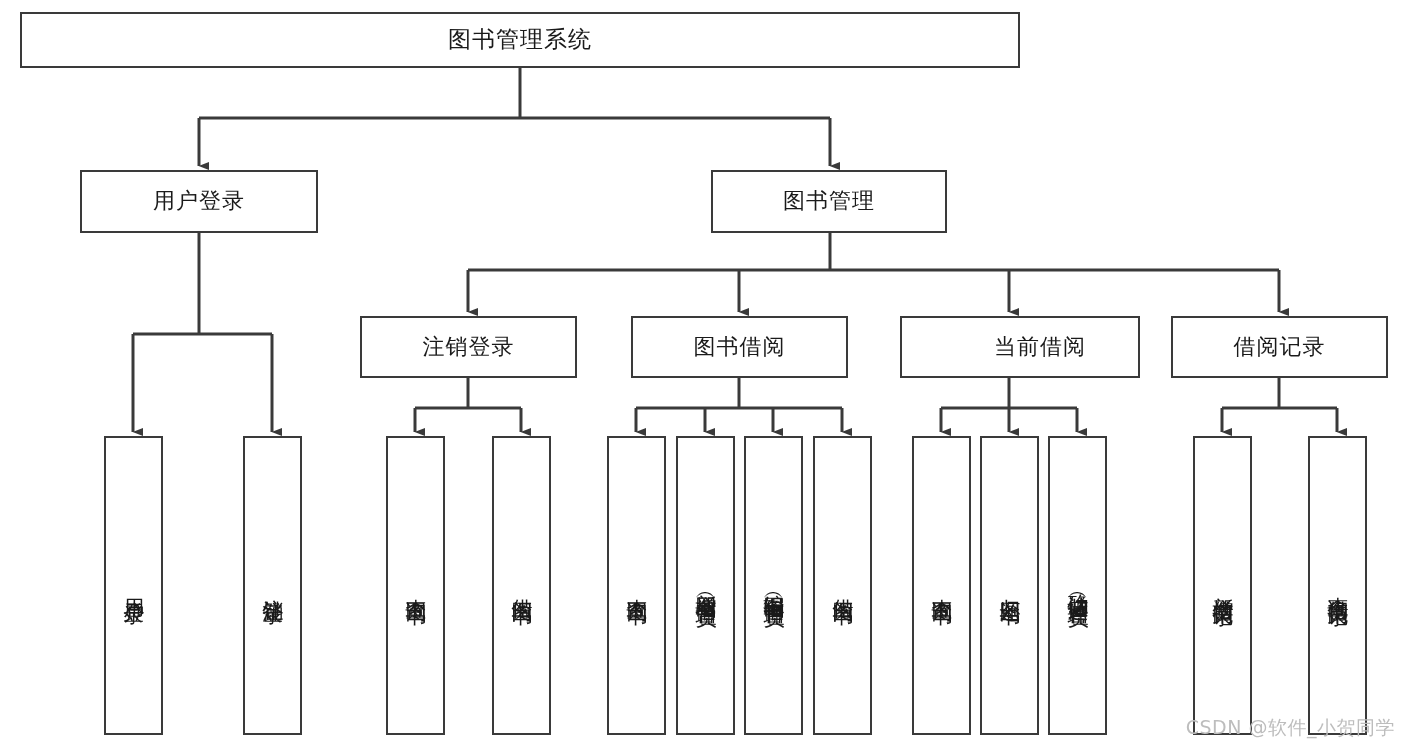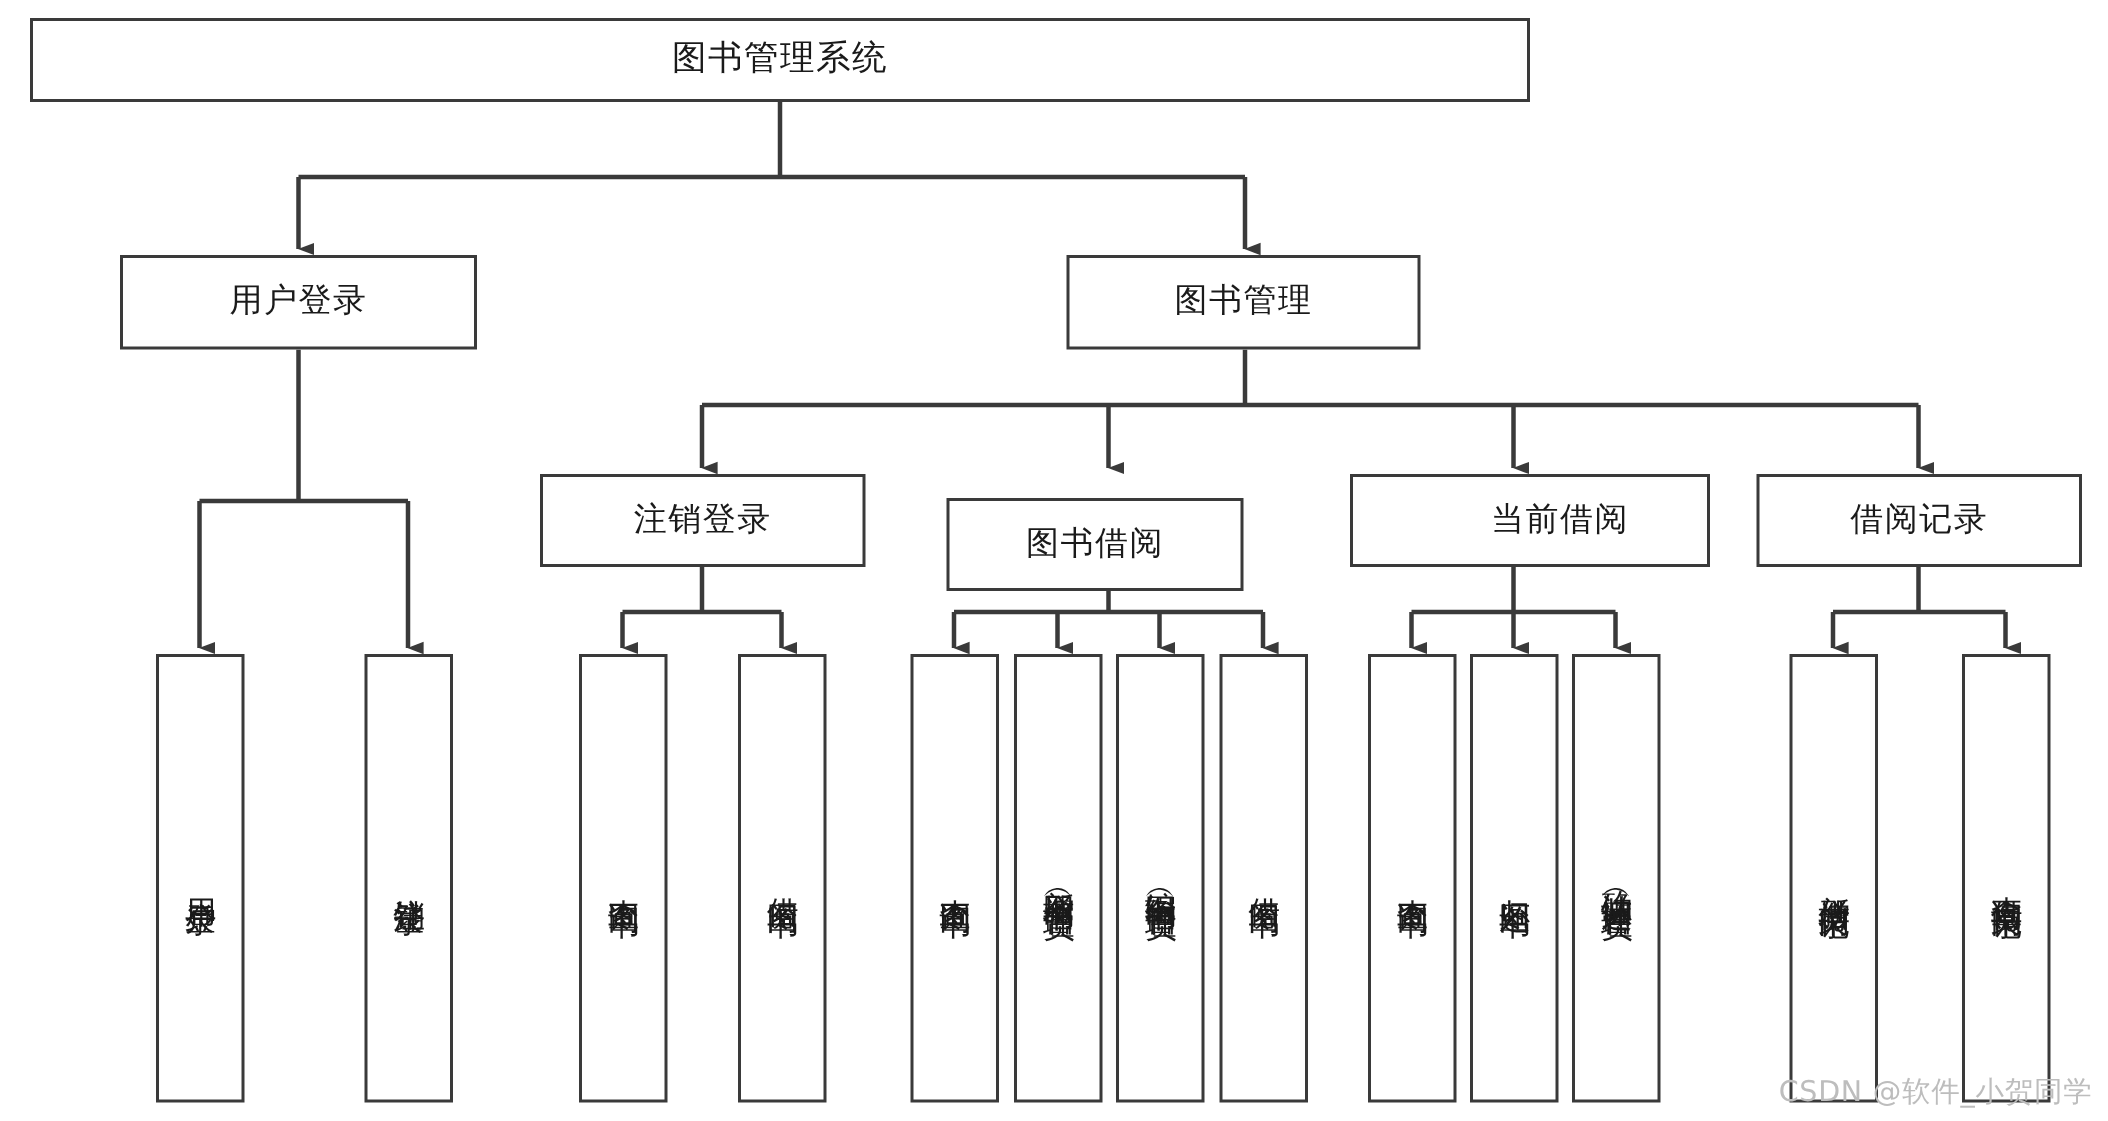--- a/index.html
+++ b/index.html
@@ -128,21 +128,21 @@
   </svg>
 
   <div class="node horiz root" style="left:20px; top:12px; width:1000px; height:56px;">图书管理系统</div>
 
   <div class="node horiz" style="left:80px; top:170px; width:238px; height:63px;">用户登录</div>
 
   <div class="node horiz" style="left:711px; top:170px; width:236px; height:63px;">图书管理</div>
 
   <div class="node horiz" style="left:360px; top:316px; width:217px; height:62px;">注销登录</div>
 
-  <div class="node horiz" style="left:631px; top:332px; width:198px; height:62px;">图书借阅</div>
+  <div class="node horiz" style="left:631px; top:316px; width:217px; height:62px;">图书借阅</div>
 
   <div class="node horiz" style="left:900px; top:316px; width:240px; height:62px;padding-left:40px;">当前借阅</div>
 
   <div class="node horiz" style="left:1171px; top:316px; width:217px; height:62px;">借阅记录</div>
 
   <div class="node vert" style="left:104px; top:436px; width:59px; height:299px;">用户登录</div>
 
   <div class="node vert" style="left:243px; top:436px; width:59px; height:299px;">注销登录</div>
 
   <div class="node vert" style="left:386px; top:436px; width:59px; height:299px;">查询图书</div>

